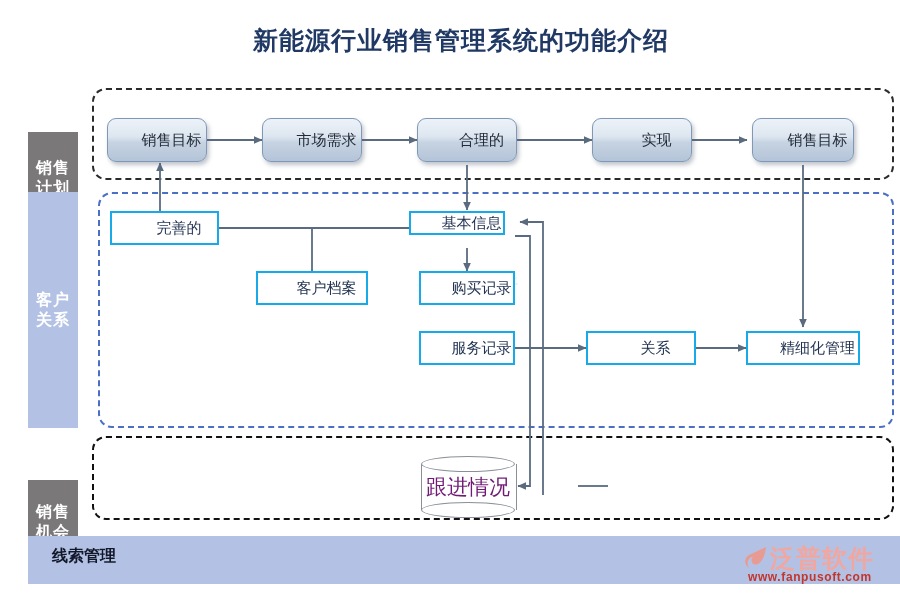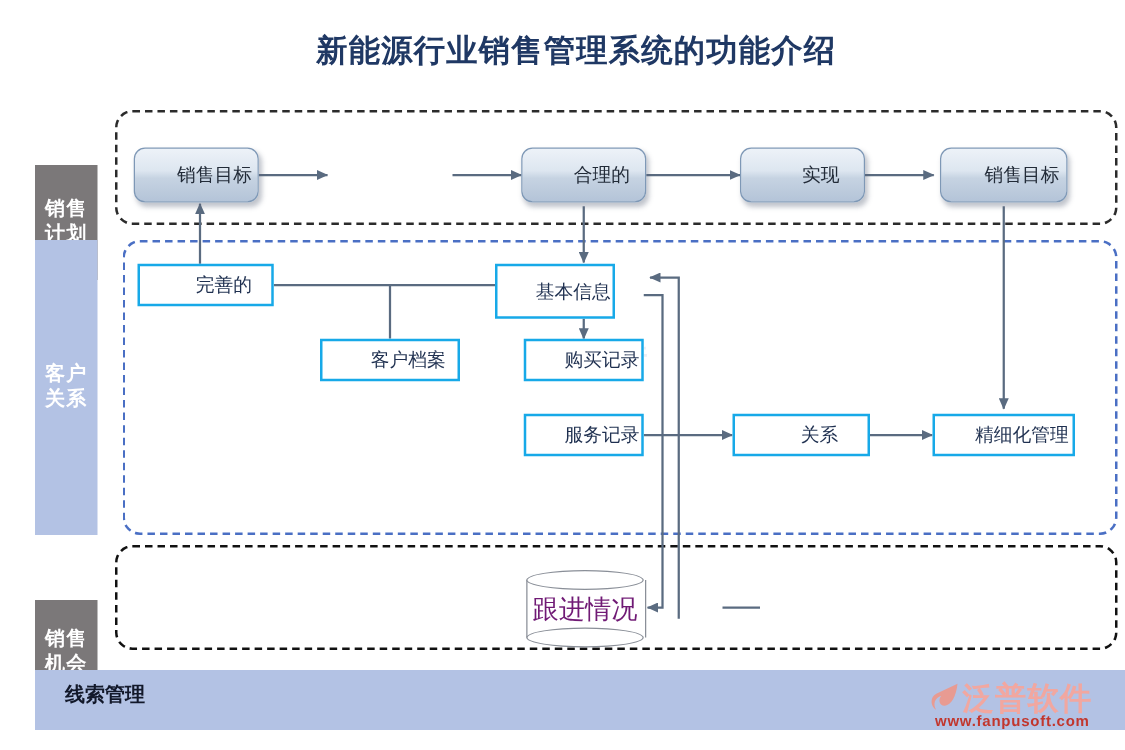--- a/index.html
+++ b/index.html
@@ -185,37 +185,40 @@
 
       <path d="M312,271 L312,228"></path>
 
       <path d="M578,486 L608,486"></path>
     </g>
   </svg>
 
   <div class="node node-plan" style="left:107px;top:118px;width:100px;height:44px;">
     <span>销售目标</span>
   </div>
+  <div class="node node-plan" style="left:262px;top:118px;width:100px;height:44px;">
+    <span>市场需求</span>
+  </div>
   <div class="node node-plan" style="left:417px;top:118px;width:100px;height:44px;">
     <span>合理的</span>
   </div>
   <div class="node node-plan" style="left:592px;top:118px;width:100px;height:44px;">
     <span>实现</span>
   </div>
   <div class="node node-plan" style="left:752px;top:118px;width:102px;height:44px;">
     <span>销售目标</span>
   </div>
 
   <div class="node node-crm" style="left:110px;top:211px;width:109px;height:34px;">
     <span>完善的</span>
   </div>
   <div class="node node-crm" style="left:256px;top:271px;width:112px;height:34px;">
     <span>客户档案</span>
   </div>
-  <div class="node node-crm" style="left:396px;top:211px;width:96px;height:44px;">
+  <div class="node node-crm" style="left:409px;top:211px;width:96px;height:24px;">
     <span>基本信息</span>
   </div>
   <div class="node node-crm" style="left:419px;top:271px;width:96px;height:34px;">
     <span>购买记录</span>
   </div>
   <div class="node node-crm" style="left:419px;top:331px;width:96px;height:34px;">
     <span>服务记录</span>
   </div>
   <div class="node node-crm" style="left:586px;top:331px;width:110px;height:34px;">
     <span>关系</span>

